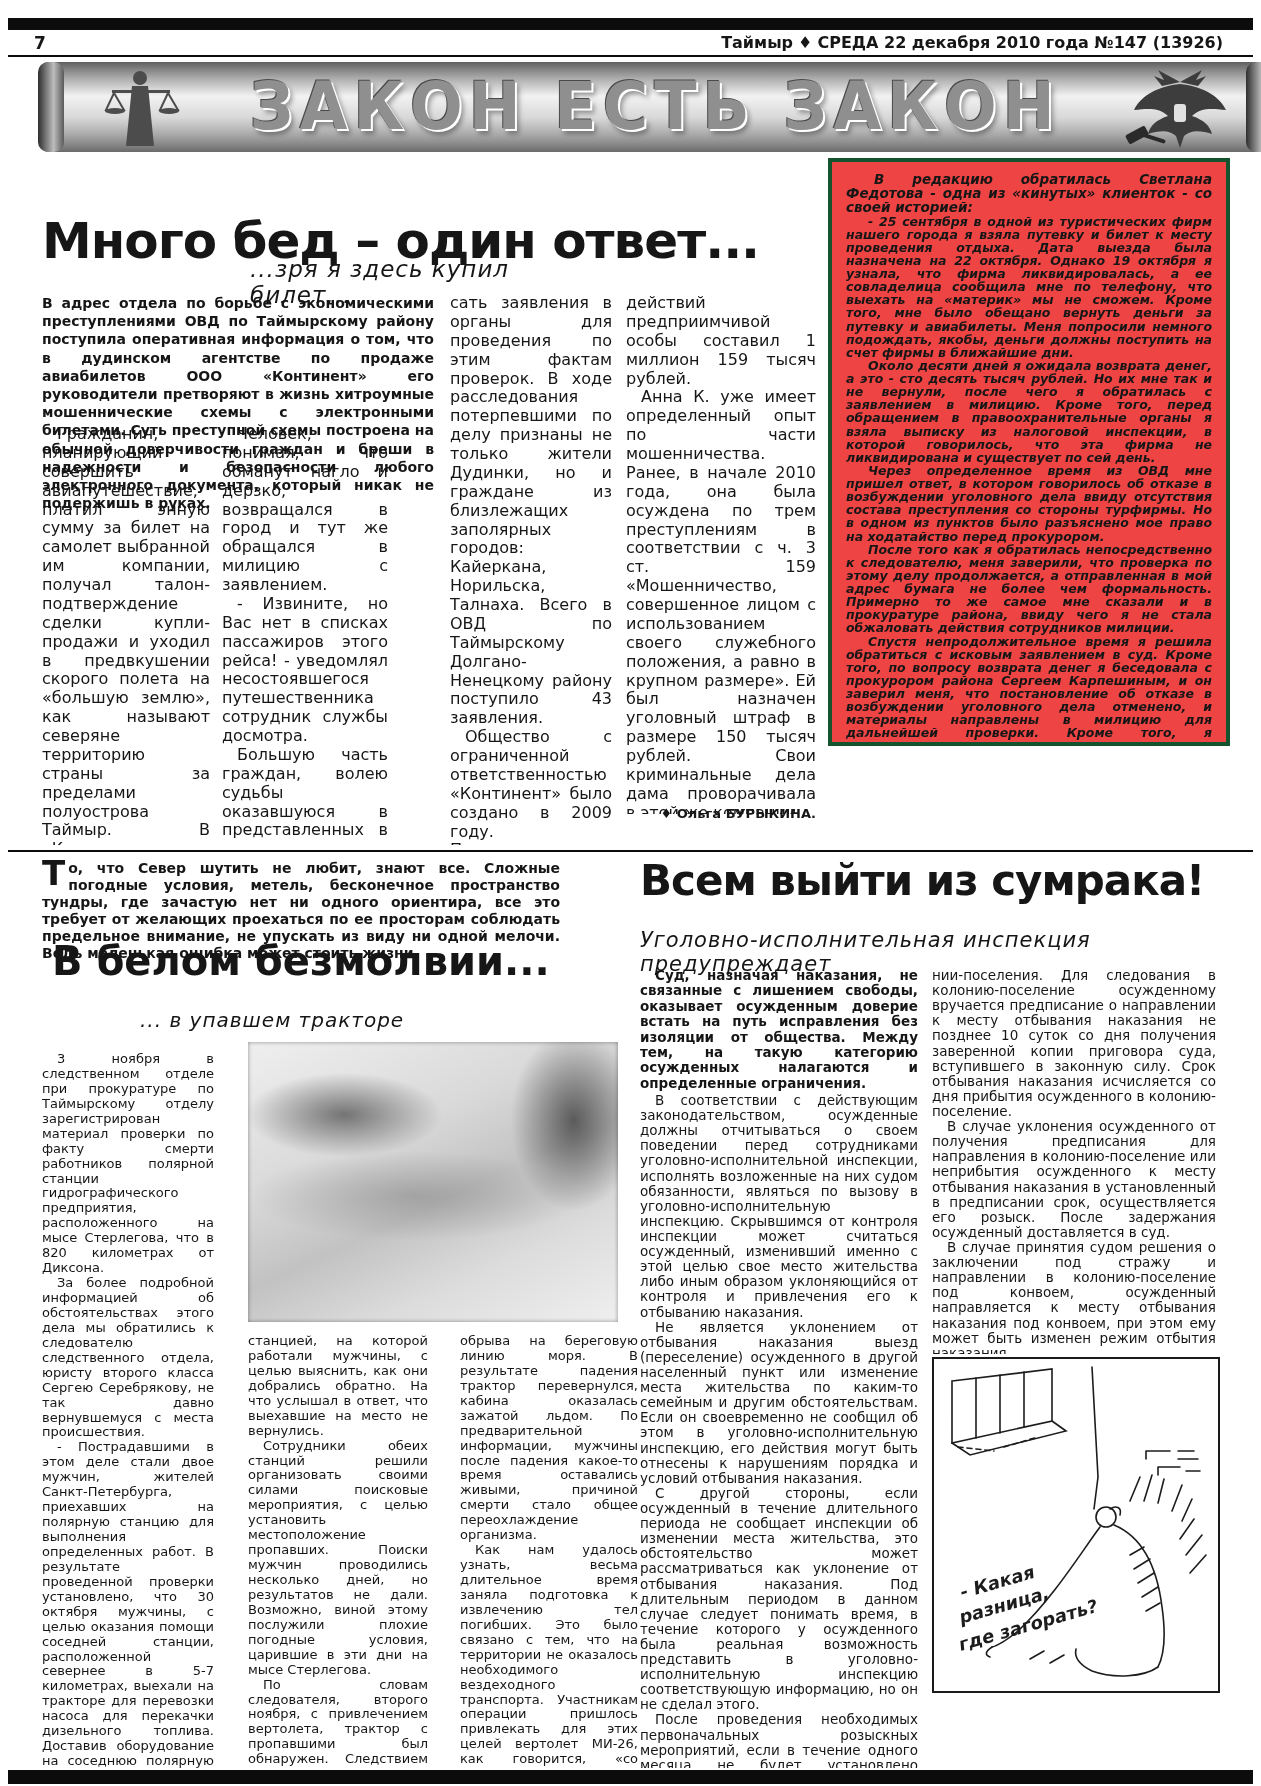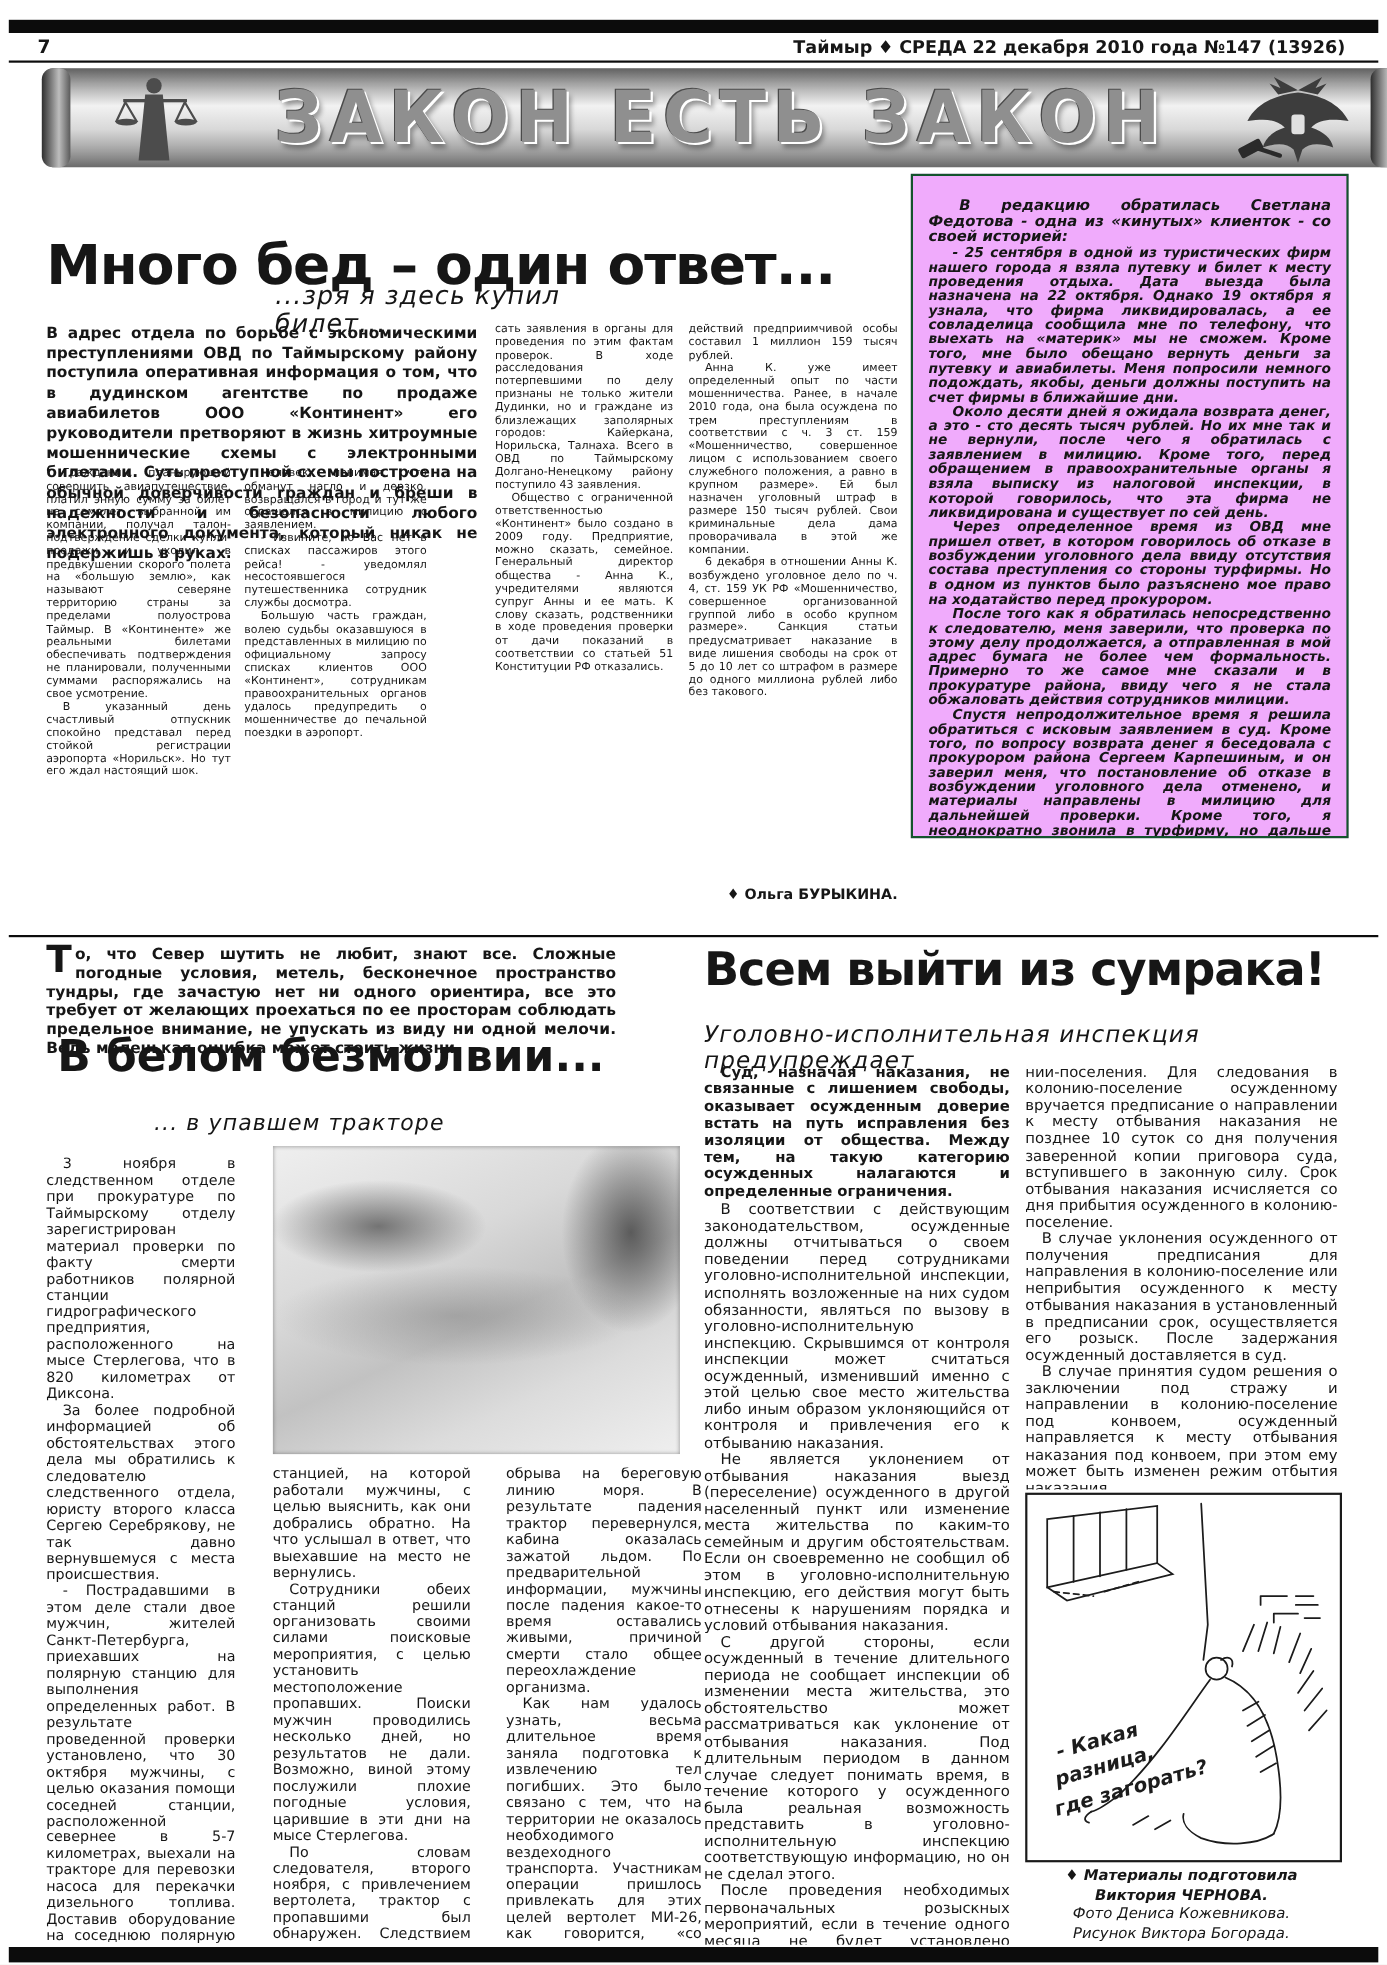--- a/index.html
+++ b/index.html
@@ -25,28 +25,28 @@
           transform:scaleY(1.05);}
   
   .h1a{font-size:50px;font-weight:800;letter-spacing:-1px;line-height:1.0;}
   .sub{font-style:italic;letter-spacing:1px;text-align:left;}
   .h2a{font-size:40px;font-weight:800;letter-spacing:0px;}
   .h3a{font-size:42px;font-weight:800;letter-spacing:-1px;}
   
   .lead{font-weight:bold;font-size:14px;line-height:1.3;text-align:justify;}
   .colmn{text-align:justify;overflow:hidden;}
   .colmn p{margin:0;text-indent:15px;}
-  .a1col{font-size:10px;line-height:1.18;}
+  .a1col{font-size:16px;line-height:1.18;}
   .a2col{font-size:13px;line-height:1.15;}
   .a3col{font-size:13.5px;line-height:1.12;}
   .cont > p:first-child{text-indent:0;}
   .a3lead{font-weight:bold;font-size:13.5px;line-height:1.14;text-align:justify;text-indent:15px;margin:0 0 2px 0;}
   .sig{font-weight:bold;text-align:right;margin-top:6px;font-size:13px;}
   
-  .letterbox{background:#f0abfc;border:2px solid #14532d;padding:20px 14px;
+  .letterbox{background:#ef4444;border:4px solid #14532d;padding:10px 14px;
              font-style:italic;font-weight:bold;font-size:12.5px;line-height:1.05;
              text-align:justify;overflow:hidden;}
   .letterbox p{margin:0;text-indent:22px;}
   .letterbox .box-head{font-size:13.5px;text-indent:28px;}
   
   .intro2{font-weight:bold;font-size:14px;line-height:1.22;text-align:justify;}
   .dropcap{float:left;font-size:34px;font-weight:800;line-height:.82;padding-right:3px;}
   
   .photo{background:
       radial-gradient(ellipse 140px 60px at 26% 26%,rgba(70,70,70,.70),rgba(70,70,70,0) 70%),
@@ -213,22 +213,16 @@
         <path d="M96 300 L110 292 M116 304 L130 296"></path>
       </g>
       <g transform="rotate(-16 70 240)" fill="#1c1c1c" font-family="DejaVu Sans, sans-serif" font-size="18" font-weight="600" font-style="italic">
         <text x="30" y="228">- Какая</text>
         <text x="22" y="252">разница,</text>
         <text x="14" y="278">где загорать?</text>
       </g>
     </svg>
   </div>
 
-  <div class="abs credits" style="left:932px;top:1697px;width:284px;">
-      <p>♦ Материалы подготовила</p>
-      <p>Виктория ЧЕРНОВА.</p>
-      <p>Фото Дениса Кожевникова.</p>
-      <p>Рисунок Виктора Богорада.</p>
-    </div>
 
   <div class="abs bar" style="left:8px;top:1770px;width:1245px;height:14px;"></div>
 
 </div>
 
 </body></html>

